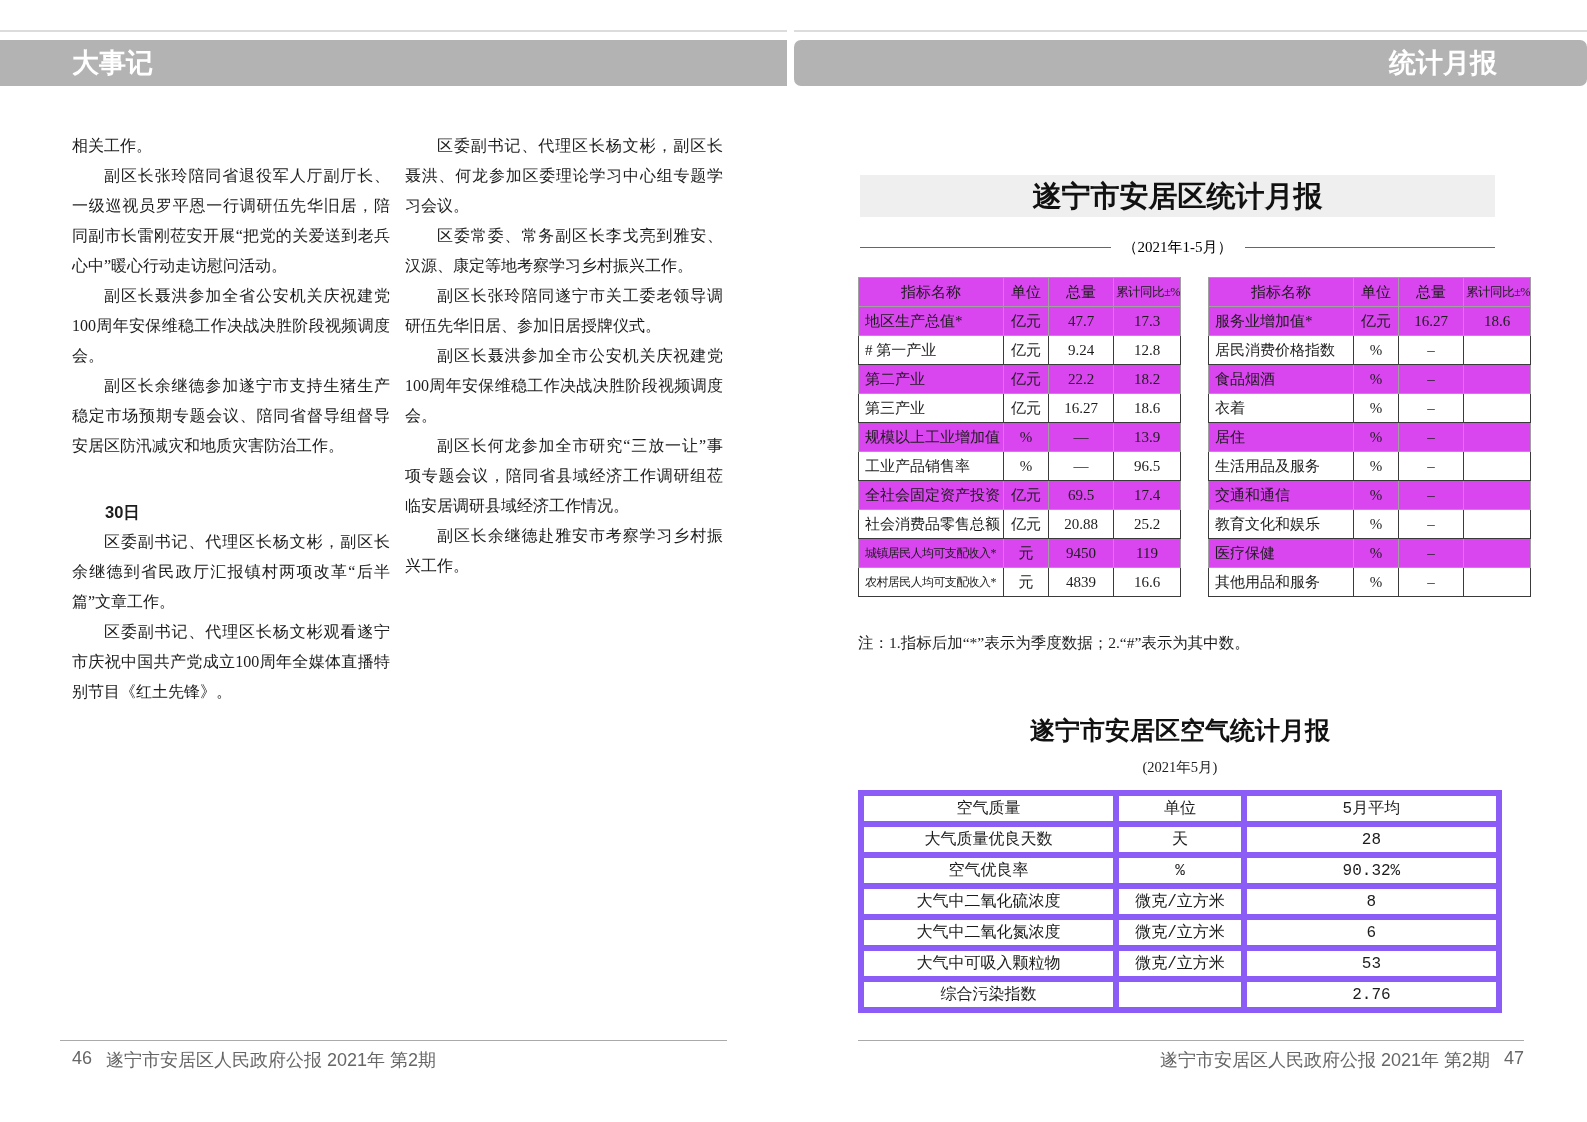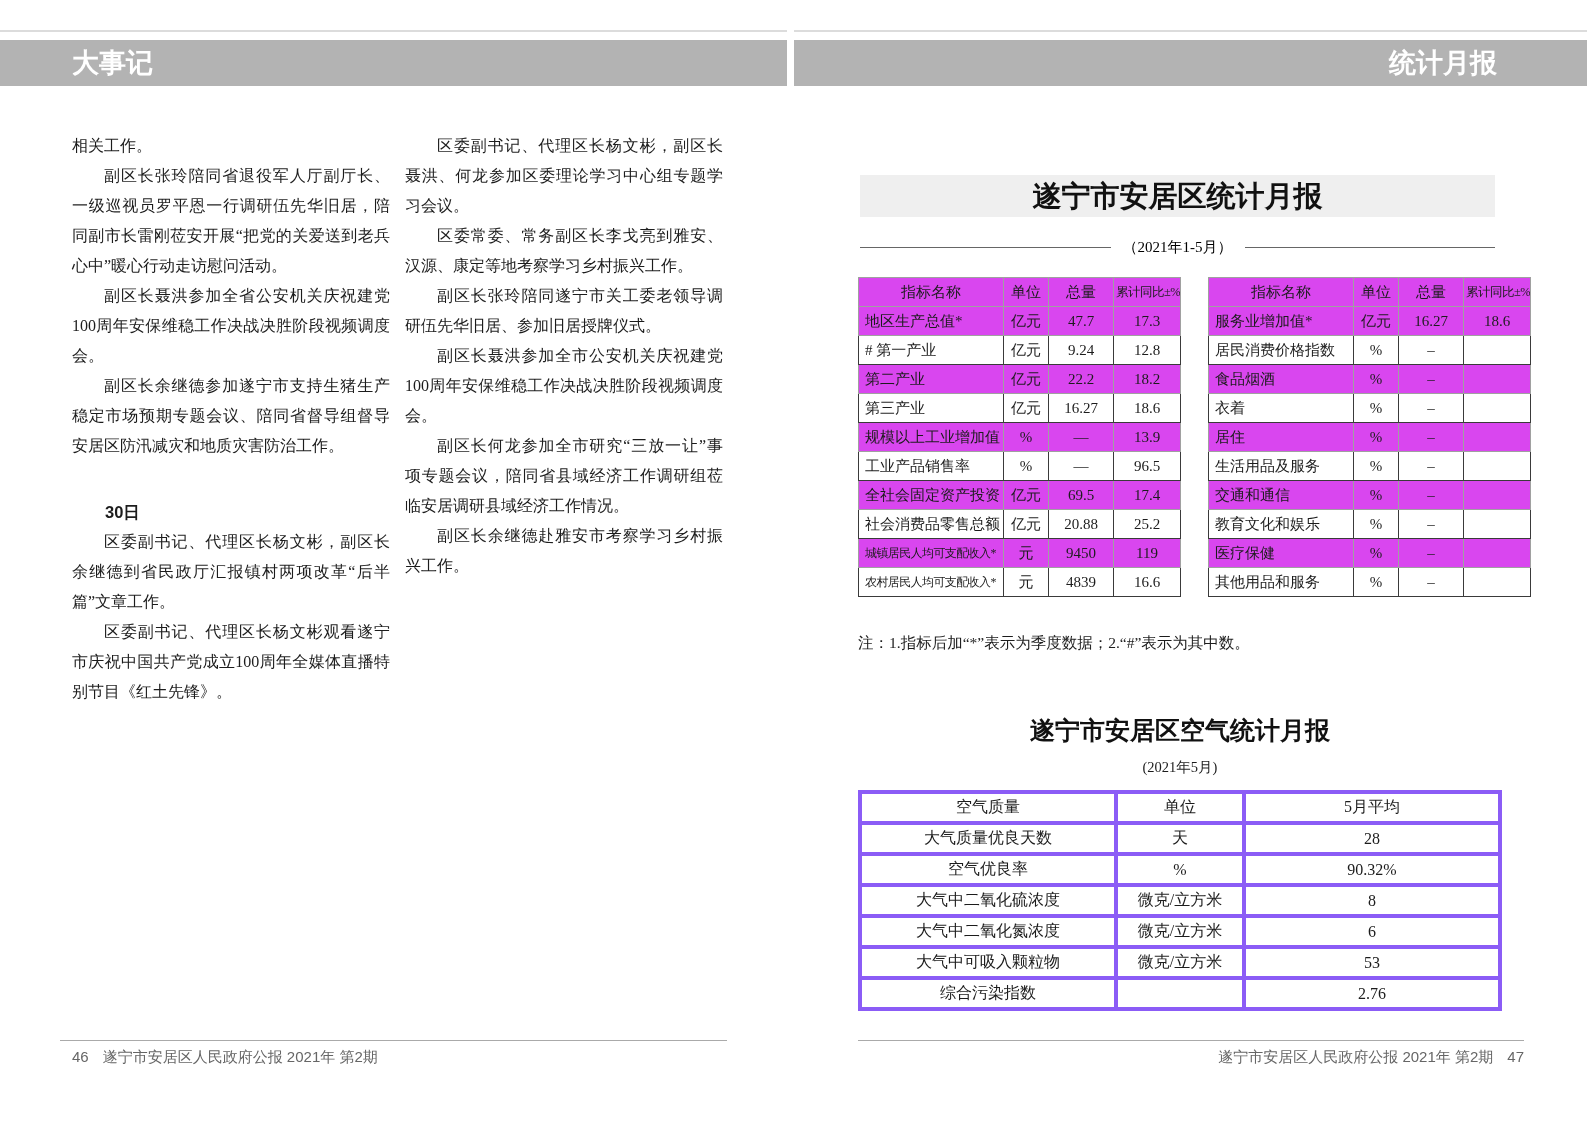--- a/index.html
+++ b/index.html
@@ -13,21 +13,21 @@
   #page-right { left:794px; width:793px; }
 
   .topline { position:absolute; top:30px; left:0; right:0; height:2px; background:#dcdcdc; }
 
   .band {
     position:absolute; top:40px; left:0; right:0; height:46px; background:#b3b3b3;
     color:#ffffff; font-family:"Liberation Sans",sans-serif; font-weight:bold;
     font-size:27px; line-height:46px; box-sizing:border-box;
   }
   #page-left  .band { padding-left:72px; }
-  #page-right .band { text-align:right; padding-right:90px; }
+  #page-right .band { text-align:right; padding-right:90px;border-radius:7px; }
 
   
   .textcol {
     position:absolute; top:131px; width:318px;
     font-size:16px; line-height:30px; text-align:justify;
   }
   #col1 { left:72px; } #col2 { left:405px; }
   .textcol p { margin:0; }
   .textcol p.indent { text-indent:2em; }
   .textcol p.heading { font-family:"Liberation Sans",sans-serif; font-weight:bold; font-size:16.5px; }
@@ -63,31 +63,31 @@
 
   .note { position:absolute; left:64px; top:633px; width:660px; font-size:15.5px; }
 
   .air-title {
     position:absolute; left:64px; top:714px; width:644px; text-align:center;
     font-family:"Liberation Sans",sans-serif; font-weight:bold; font-size:25px; color:#111;
   }
   .air-sub { position:absolute; left:64px; top:758px; width:644px; text-align:center; font-size:14.5px; }
   .air-table { position:absolute; left:64px; top:790px; width:644px; }
   .air-table th, .air-table td {
-    border:4px solid #8b5cf6; height:31px; font-size:16px; font-weight:normal;
-    text-align:center; padding:0 4px; box-sizing:border-box; background:#fff;
+    border:6px solid #8b5cf6; height:31px; font-size:16px; font-weight:normal;
+    text-align:center; padding:0 4px; box-sizing:border-box; background:#fff;font-family:Liberation Mono, monospace;
   }
   .air-table .a0 { width:40%; } .air-table .a1 { width:20%; } .air-table .a2 { width:40%; }
 
   .footline { position:absolute; top:1040px; height:1px; background:#aaaaaa; }
   #page-left  .footline { left:60px; width:667px; }
   #page-right .footline { left:64px; width:666px; }
   .footer {
     position:absolute; top:1048px; font-family:"Liberation Sans",sans-serif;
-    font-size:15px; color:#666; display:flex; gap:14px;
+    font-size:18px; color:#666; display:flex; gap:14px;
   }
   #page-left  .footer { left:72px; }
   #page-right .footer { right:63px; }
 </style>
 </head>
 <body>
 
 <div class="page" id="page-left">
   <div class="topline"></div>
   <div class="band">大事记</div>

